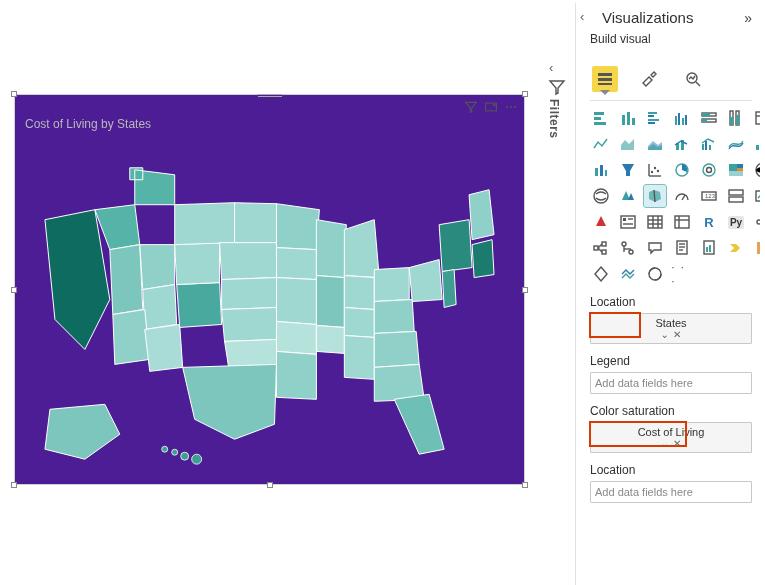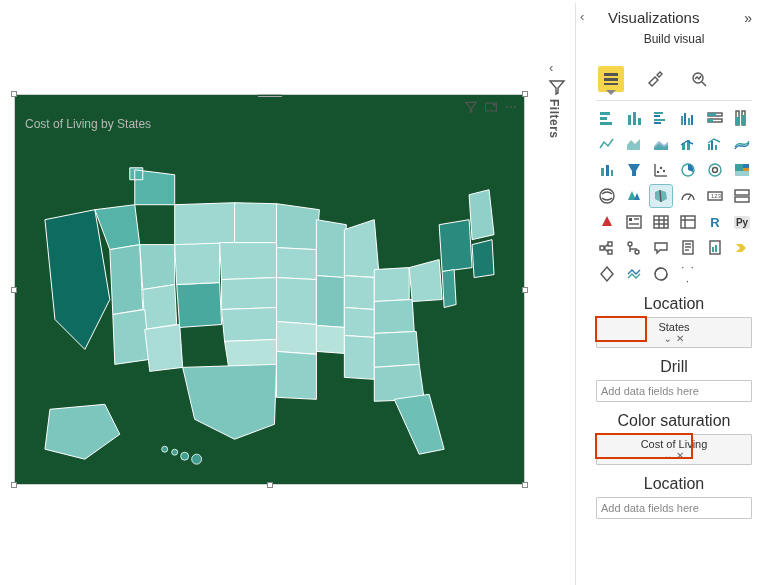--- a/index.html
+++ b/index.html
@@ -13,21 +13,21 @@
     height: 585px;
     overflow: hidden;
     position: relative;
   }
   
   .canvas {
     position: absolute;
     left: 14px; top: 94px;
     width: 511px; height: 391px;
     border: 1px solid #d0d0d0;
-    background: #14532d;
+    background: #4c1d95;
   }
   .sel-handle {
     position: absolute;
     width: 6px; height: 6px;
     background: #fff;
     border: 1px solid #888;
   }
   .viz-top-handle {
     position: absolute;
     top: -3px; left: 50%;
@@ -80,23 +80,22 @@
     color: #555;
     letter-spacing: 0.5px;
   }
   
   .pane {
     position: absolute;
     left: 575px; top: 3px;
     right: 5px;
     bottom: 0;
     border-left: 1px solid #e1e1e1;
-    padding: 4px 8px 0 20px;
+    padding: 4px 8px 0 14px;
     overflow: hidden;
-    text-align: center;
   }
   .pane-header {
     display: flex;
     align-items: center;
     justify-content: space-between;
     padding: 2px 0 4px 0;
   }
   .pane-chev-left {
     position: absolute;
     left: 580px; top: 9px;
@@ -148,21 +147,21 @@
   }
   .viz-icon {
     width: 22px; height: 22px;
     display: flex; align-items: center; justify-content: center;
     border-radius: 2px;
     cursor: pointer;
     color: #555;
   }
   .viz-icon.selected { background: #d9eef3; outline: 1px solid #7abfca; }
   .field-label {
-    font-size: 16px;
+    font-size: 12px;
     color: #323130;
     margin: 10px 0 4px 0;
   }
   .field-well {
     border: 1px solid #c8c8c8;
     border-radius: 1px;
     padding: 3px 4px;
     font-size: 11px;
     color: #323130;
     display: flex;
@@ -662,21 +661,21 @@
     <div class="field-well highlight hl-states">
       <span>States</span>
       <span class="controls">
           <span>⌄</span>
           <span>✕</span>
         </span>
     </div>
   </div>
 
   <div>
-    <div class="field-label">Drill</div>
+    <div class="field-label">Legend</div>
     <div class="field-well placeholder">
       <span>Add data fields here</span>
     </div>
   </div>
 
   <div>
     <div class="field-label">Color saturation</div>
     <div class="field-well highlight hl-col">
       <span>Cost of Living</span>
       <span class="controls">

